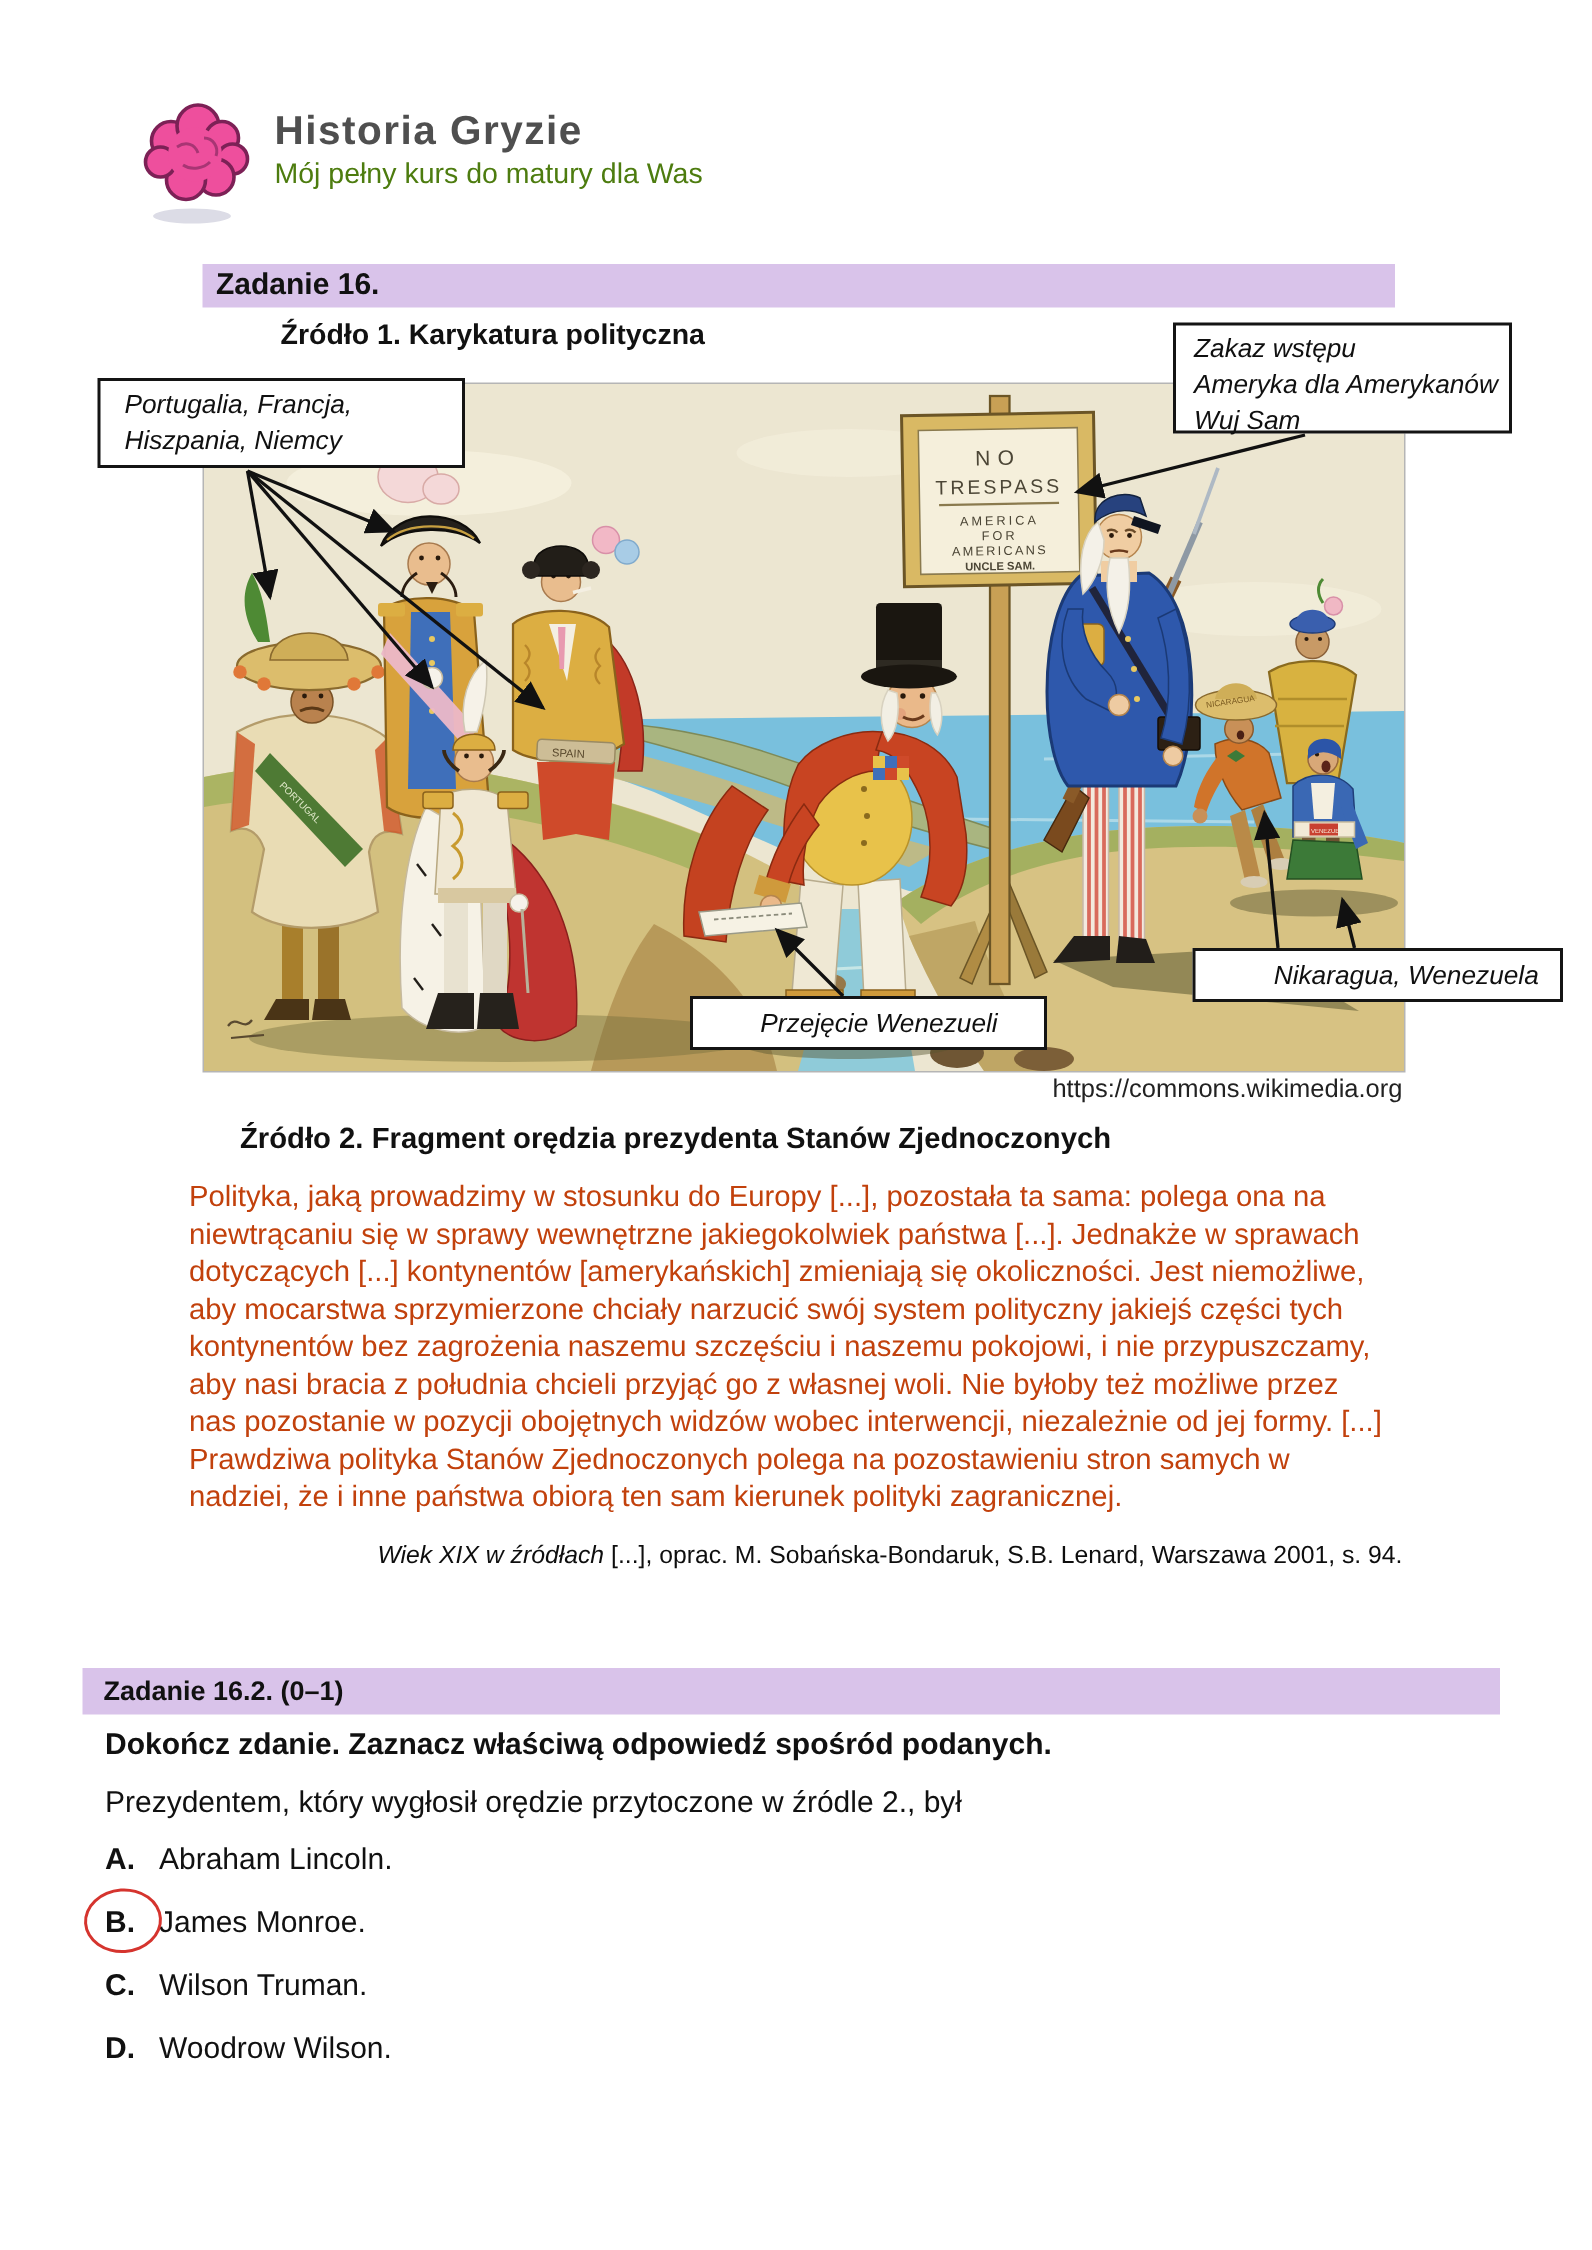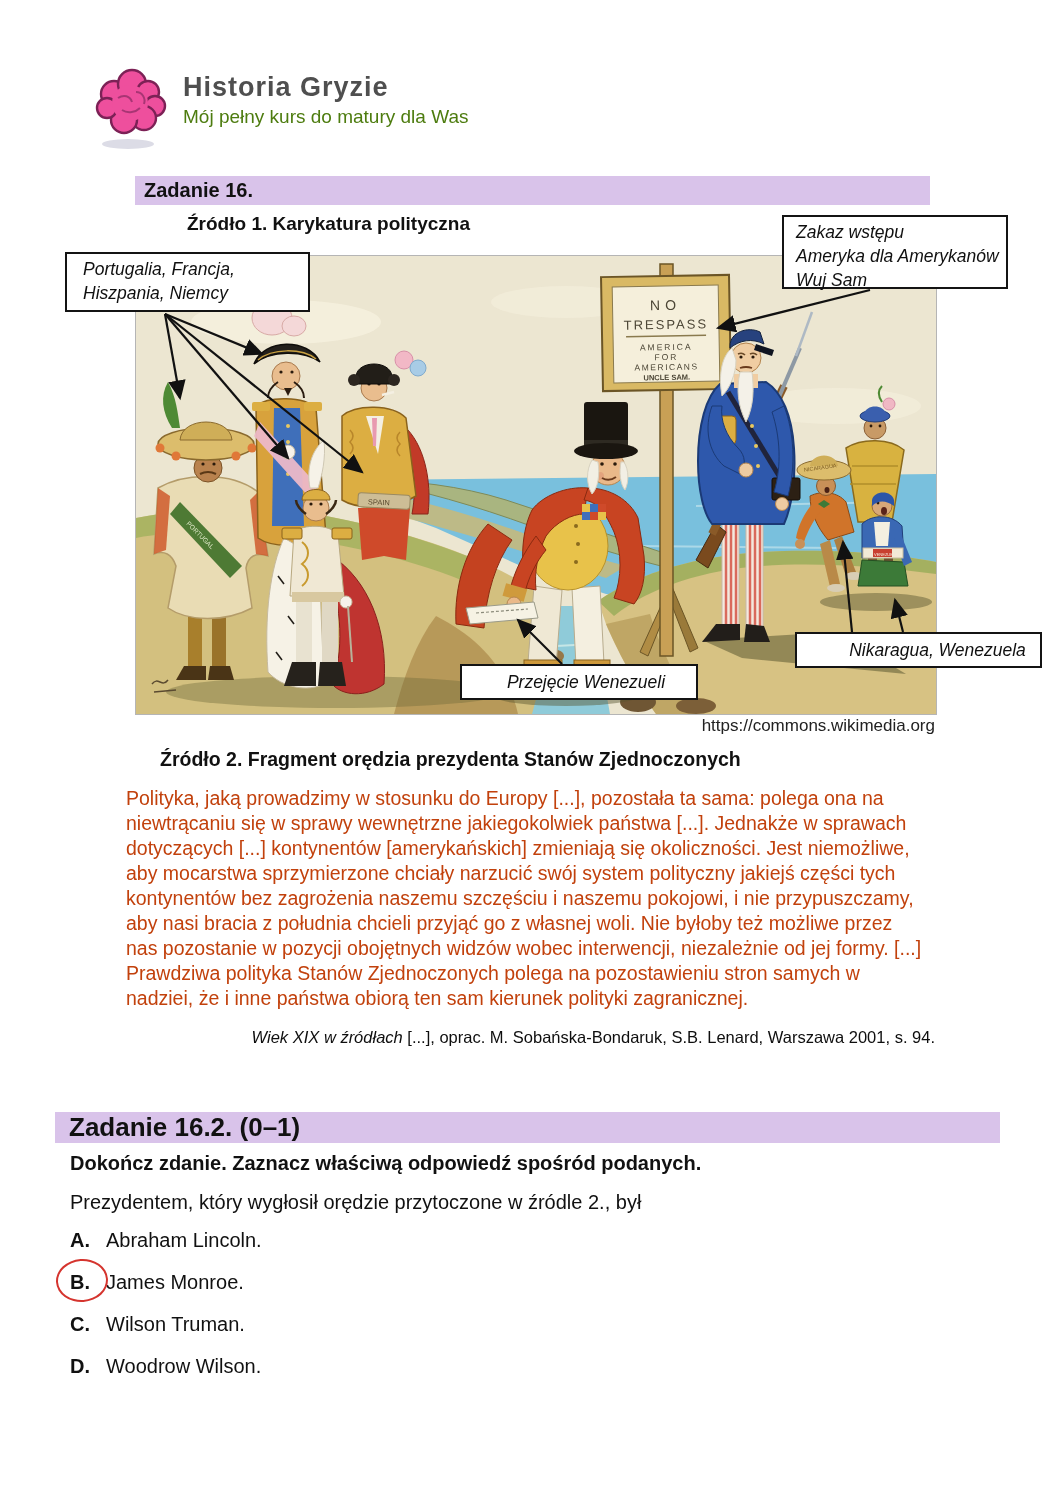--- a/index.html
+++ b/index.html
@@ -25,21 +25,21 @@
   .co-nicaragua{left:745px;top:422px;width:205px;height:32px;text-align:center;line-height:32px;padding-left:38px;}
   .co-venezuela{left:410px;top:454px;width:220px;height:32px;text-align:center;line-height:32px;padding-left:14px;}
   .arrows{position:absolute;left:0;top:0;width:965px;height:535px;z-index:5;pointer-events:none;}
   .attribution{position:absolute;left:535px;top:716px;width:400px;text-align:right;font-size:17px;color:#222;}
   
   .src2-title{position:absolute;left:143px;top:748px;font-size:19.5px;font-weight:bold;margin-left:17px;}
   .src2-body{position:absolute;left:126px;top:786px;width:800px;font-size:19.5px;line-height:25px;color:#c2410c;}
   .src2-cite{position:absolute;left:143px;top:1028px;width:792px;text-align:right;font-size:16.5px;color:#0e0e0e;}
   
   .bar2{position:absolute;left:55px;top:1112px;width:945px;height:31px;background:var(--bar,#d9c3ea);
-        font-size:26px;font-weight:bold;line-height:31px;padding-left:14px;box-sizing:border-box;}
+        font-size:18px;font-weight:bold;line-height:31px;padding-left:14px;box-sizing:border-box;}
   .instruction{position:absolute;left:70px;top:1152px;font-size:20px;font-weight:bold;}
   .stem{position:absolute;left:70px;top:1191px;font-size:20px;}
   .option{position:absolute;left:70px;font-size:20px;display:flex;}
   .option .letter{font-weight:bold;min-width:36px;}
   .opt-a{top:1229px;} .opt-b{top:1271px;} .opt-c{top:1313px;} .opt-d{top:1355px;}
   .answer-ring{position:absolute;left:56px;top:1259px;width:48px;height:39px;border:2.5px solid var(--ring,#d5342e);
                border-radius:50%;transform:rotate(-4deg);z-index:3;}
   svg text{font-family:"Liberation Sans", sans-serif;}
 </style>
 </head>

